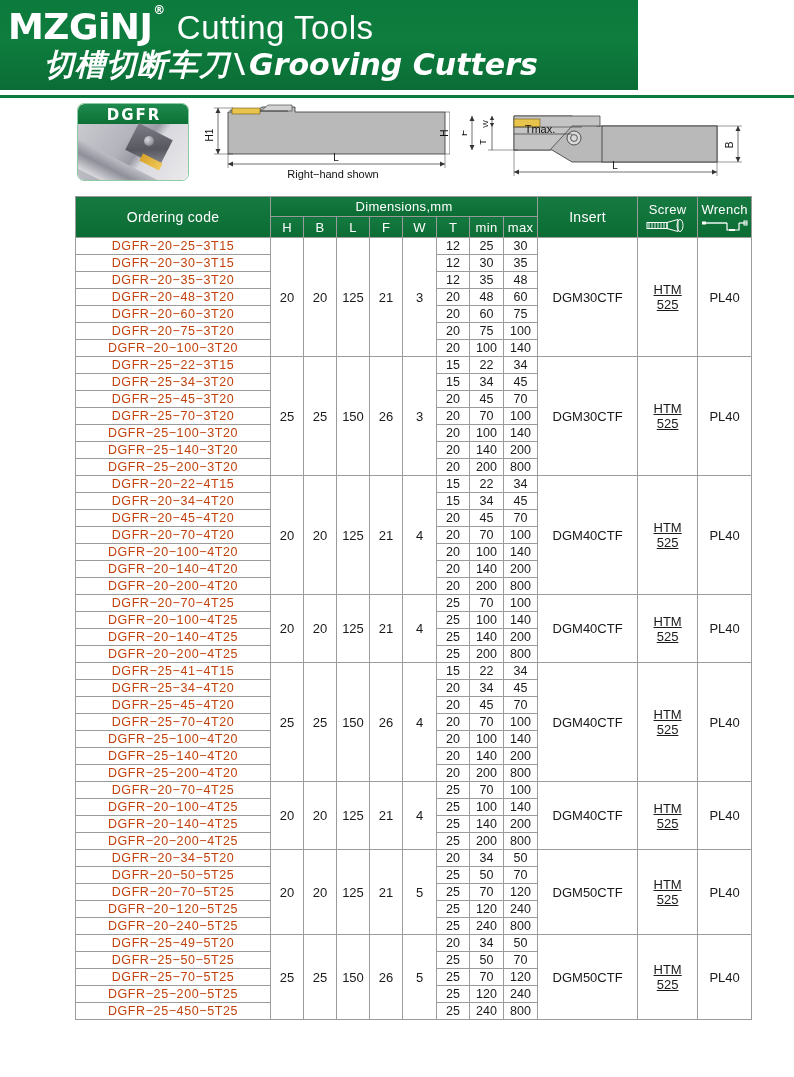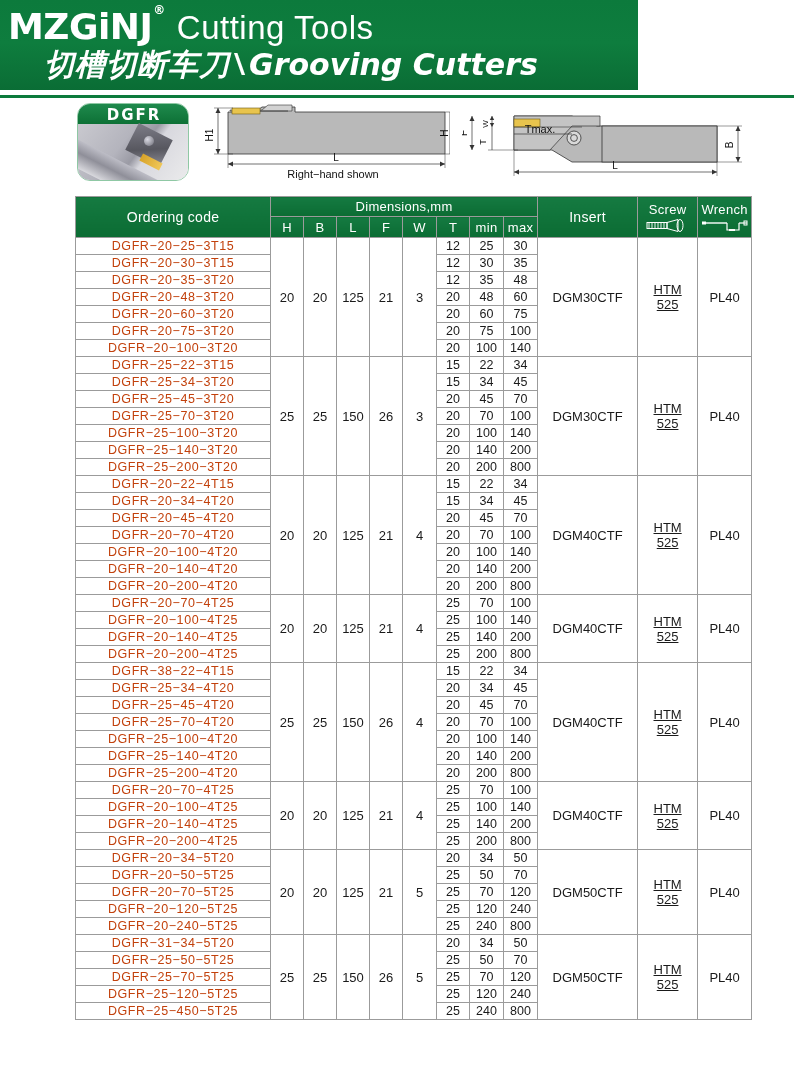--- a/index.html
+++ b/index.html
@@ -83,21 +83,21 @@
     width: 794px;
     height: 88px;
     background: #ffffff;
   }
 
   .product-box {
     position: absolute;
     left: 77px; top: 5px;
     width: 112px; height: 78px;
     border: 1px solid #8fc8a4;
-    border-radius: 13px;
+    border-radius: 7px;
     background: #ffffff;
     overflow: hidden;
     padding-left: 28px;
   }
   .product-tab {
     position: absolute;
     left: 0; top: 0;
     width: 112px; height: 22px;
     background: linear-gradient(180deg, #1f8a4d 0%, #0b6e33 100%);
     border-radius: 6px 6px 0 0;
@@ -563,21 +563,21 @@
           <td class="num">140</td>
           <td class="num">200</td>
         </tr>
         <tr>
           <td class="code">DGFR−20−200−4T25</td>
           <td class="num">25</td>
           <td class="num">200</td>
           <td class="num">800</td>
         </tr>
         <tr class="group-top">
-          <td class="code">DGFR−38−22−4T15</td>
+          <td class="code">DGFR−25−41−4T15</td>
           <td class="span-cell" rowspan="7">25</td>
           <td class="span-cell" rowspan="7">25</td>
           <td class="span-cell" rowspan="7">150</td>
           <td class="span-cell" rowspan="7">26</td>
           <td class="span-cell" rowspan="7">4</td>
           <td class="num">15</td>
           <td class="num">22</td>
           <td class="num">34</td>
           <td class="insert-cell" rowspan="7">DGM40CTF</td>
           <td class="screw-cell" rowspan="7">
@@ -692,21 +692,21 @@
           <td class="num">120</td>
           <td class="num">240</td>
         </tr>
         <tr>
           <td class="code">DGFR−20−240−5T25</td>
           <td class="num">25</td>
           <td class="num">240</td>
           <td class="num">800</td>
         </tr>
         <tr class="group-top">
-          <td class="code">DGFR−31−34−5T20</td>
+          <td class="code">DGFR−25−49−5T20</td>
           <td class="span-cell" rowspan="5">25</td>
           <td class="span-cell" rowspan="5">25</td>
           <td class="span-cell" rowspan="5">150</td>
           <td class="span-cell" rowspan="5">26</td>
           <td class="span-cell" rowspan="5">5</td>
           <td class="num">20</td>
           <td class="num">34</td>
           <td class="num">50</td>
           <td class="insert-cell" rowspan="5">DGM50CTF</td>
           <td class="screw-cell" rowspan="5">
@@ -721,21 +721,21 @@
           <td class="num">50</td>
           <td class="num">70</td>
         </tr>
         <tr>
           <td class="code">DGFR−25−70−5T25</td>
           <td class="num">25</td>
           <td class="num">70</td>
           <td class="num">120</td>
         </tr>
         <tr>
-          <td class="code">DGFR−25−120−5T25</td>
+          <td class="code">DGFR−25−200−5T25</td>
           <td class="num">25</td>
           <td class="num">120</td>
           <td class="num">240</td>
         </tr>
         <tr>
           <td class="code">DGFR−25−450−5T25</td>
           <td class="num">25</td>
           <td class="num">240</td>
           <td class="num">800</td>
         </tr>

